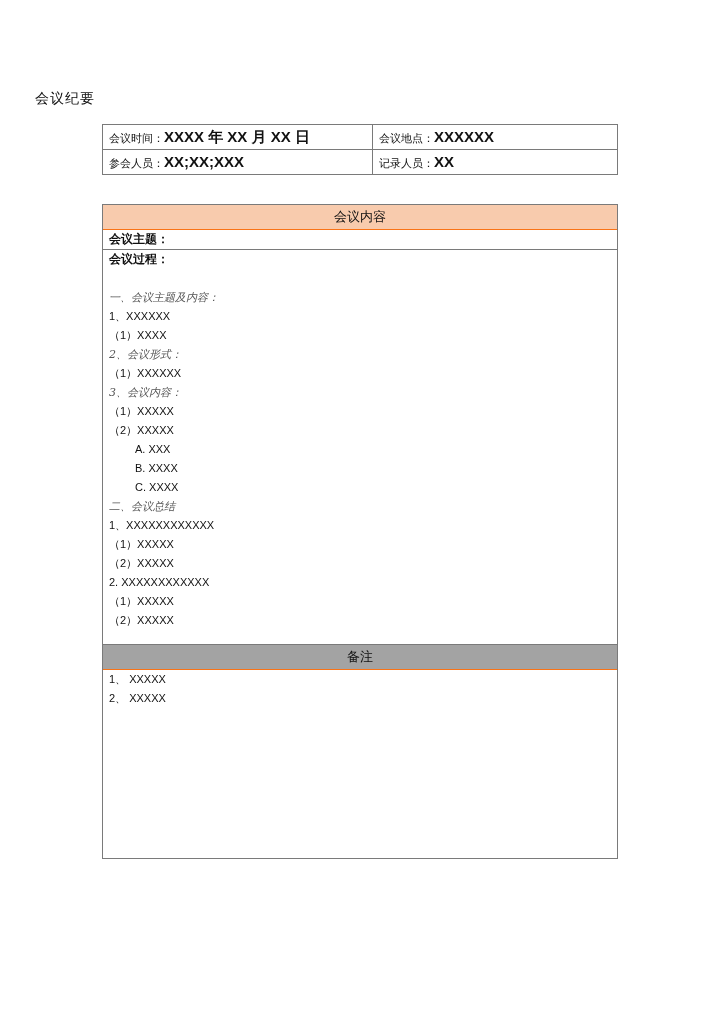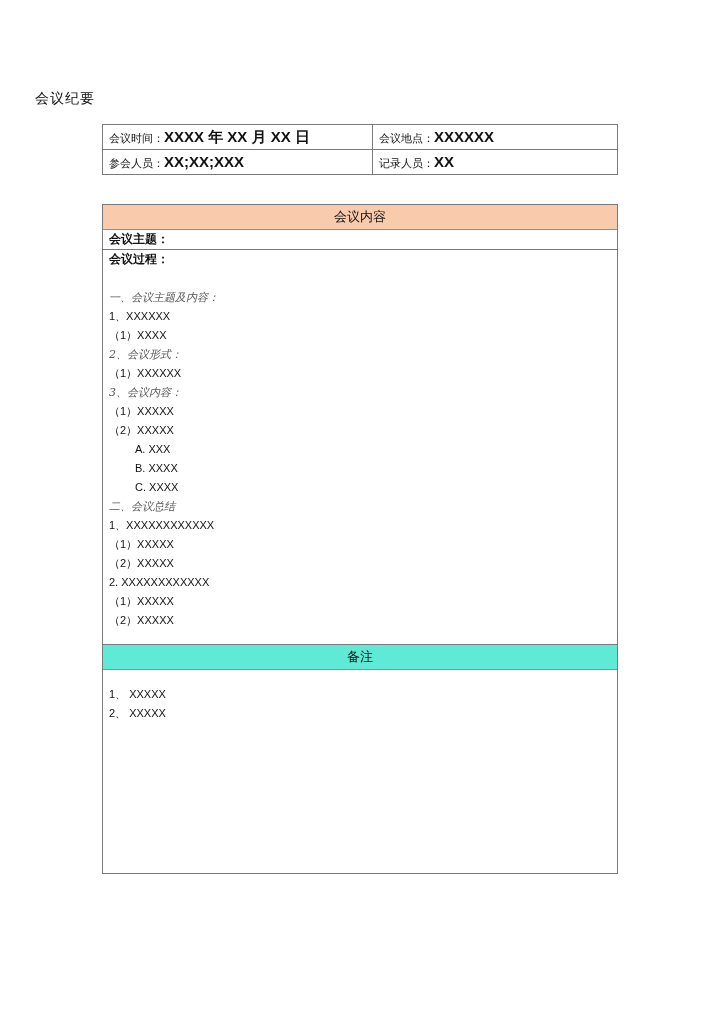--- a/index.html
+++ b/index.html
@@ -6,29 +6,29 @@
   body { width:720px; height:1017px; position:relative; font-family:"DejaVu Sans", "Liberation Sans", sans-serif; color:#111; overflow:hidden; }
   .title { position:absolute; left:0; width:720px; top:90px; text-align:left; font-size:14px; font-weight:normal; letter-spacing:1px;padding-left:35px; }
   table.info { position:absolute; left:102px; top:124px; width:516px; border-collapse:collapse; font-size:11px; }
   table.info td { border:1px solid #7a7a7a; padding:0 6px; height:24px; vertical-align:middle; }
   table.info td.c1 { width:257px; }
   .lbl { font-weight:normal; }
   .val { font-weight:bold; font-family:"Liberation Sans", sans-serif; font-size:15px; }
   .sec { position:absolute; left:102px; width:514px; border:1px solid #7a7a7a; }
   .sec-head { height:24px; line-height:24px; text-align:center; font-size:13px; border-bottom:1px solid #f97316; }
   .orange { background:#f8cbad; }
-  .blue { background:#5eead4; }
+  .blue { background:#a3a3a3; }
   .row-line { border-bottom:1px solid #7a7a7a; height:19px; line-height:19px; padding-left:6px; font-size:12px; font-weight:bold; }
   .proc { padding-left:6px; height:394px; border-bottom:1px solid #7a7a7a; }
   .proc .phead { font-size:12px; font-weight:bold; height:19px; line-height:19px; }
   .proc .gap { height:19px; }
   .ln { font-size:11px; height:19px; line-height:19px; font-family:"Liberation Sans", sans-serif; }
   .ln.cn { color:#555; font-family:"DejaVu Serif", serif;font-style:italic; }
   .ln.ind { padding-left:26px; }
-  .rem { padding-left:6px; height:188px; padding-top:15px; }
+  .rem { padding-left:6px; height:188px; padding-top:0px; }
 </style>
 </head>
 <body>
 
 <div class="title">会议纪要</div>
 
 <table class="info">
   <tbody>
       <tr>
     <td class="c1">

